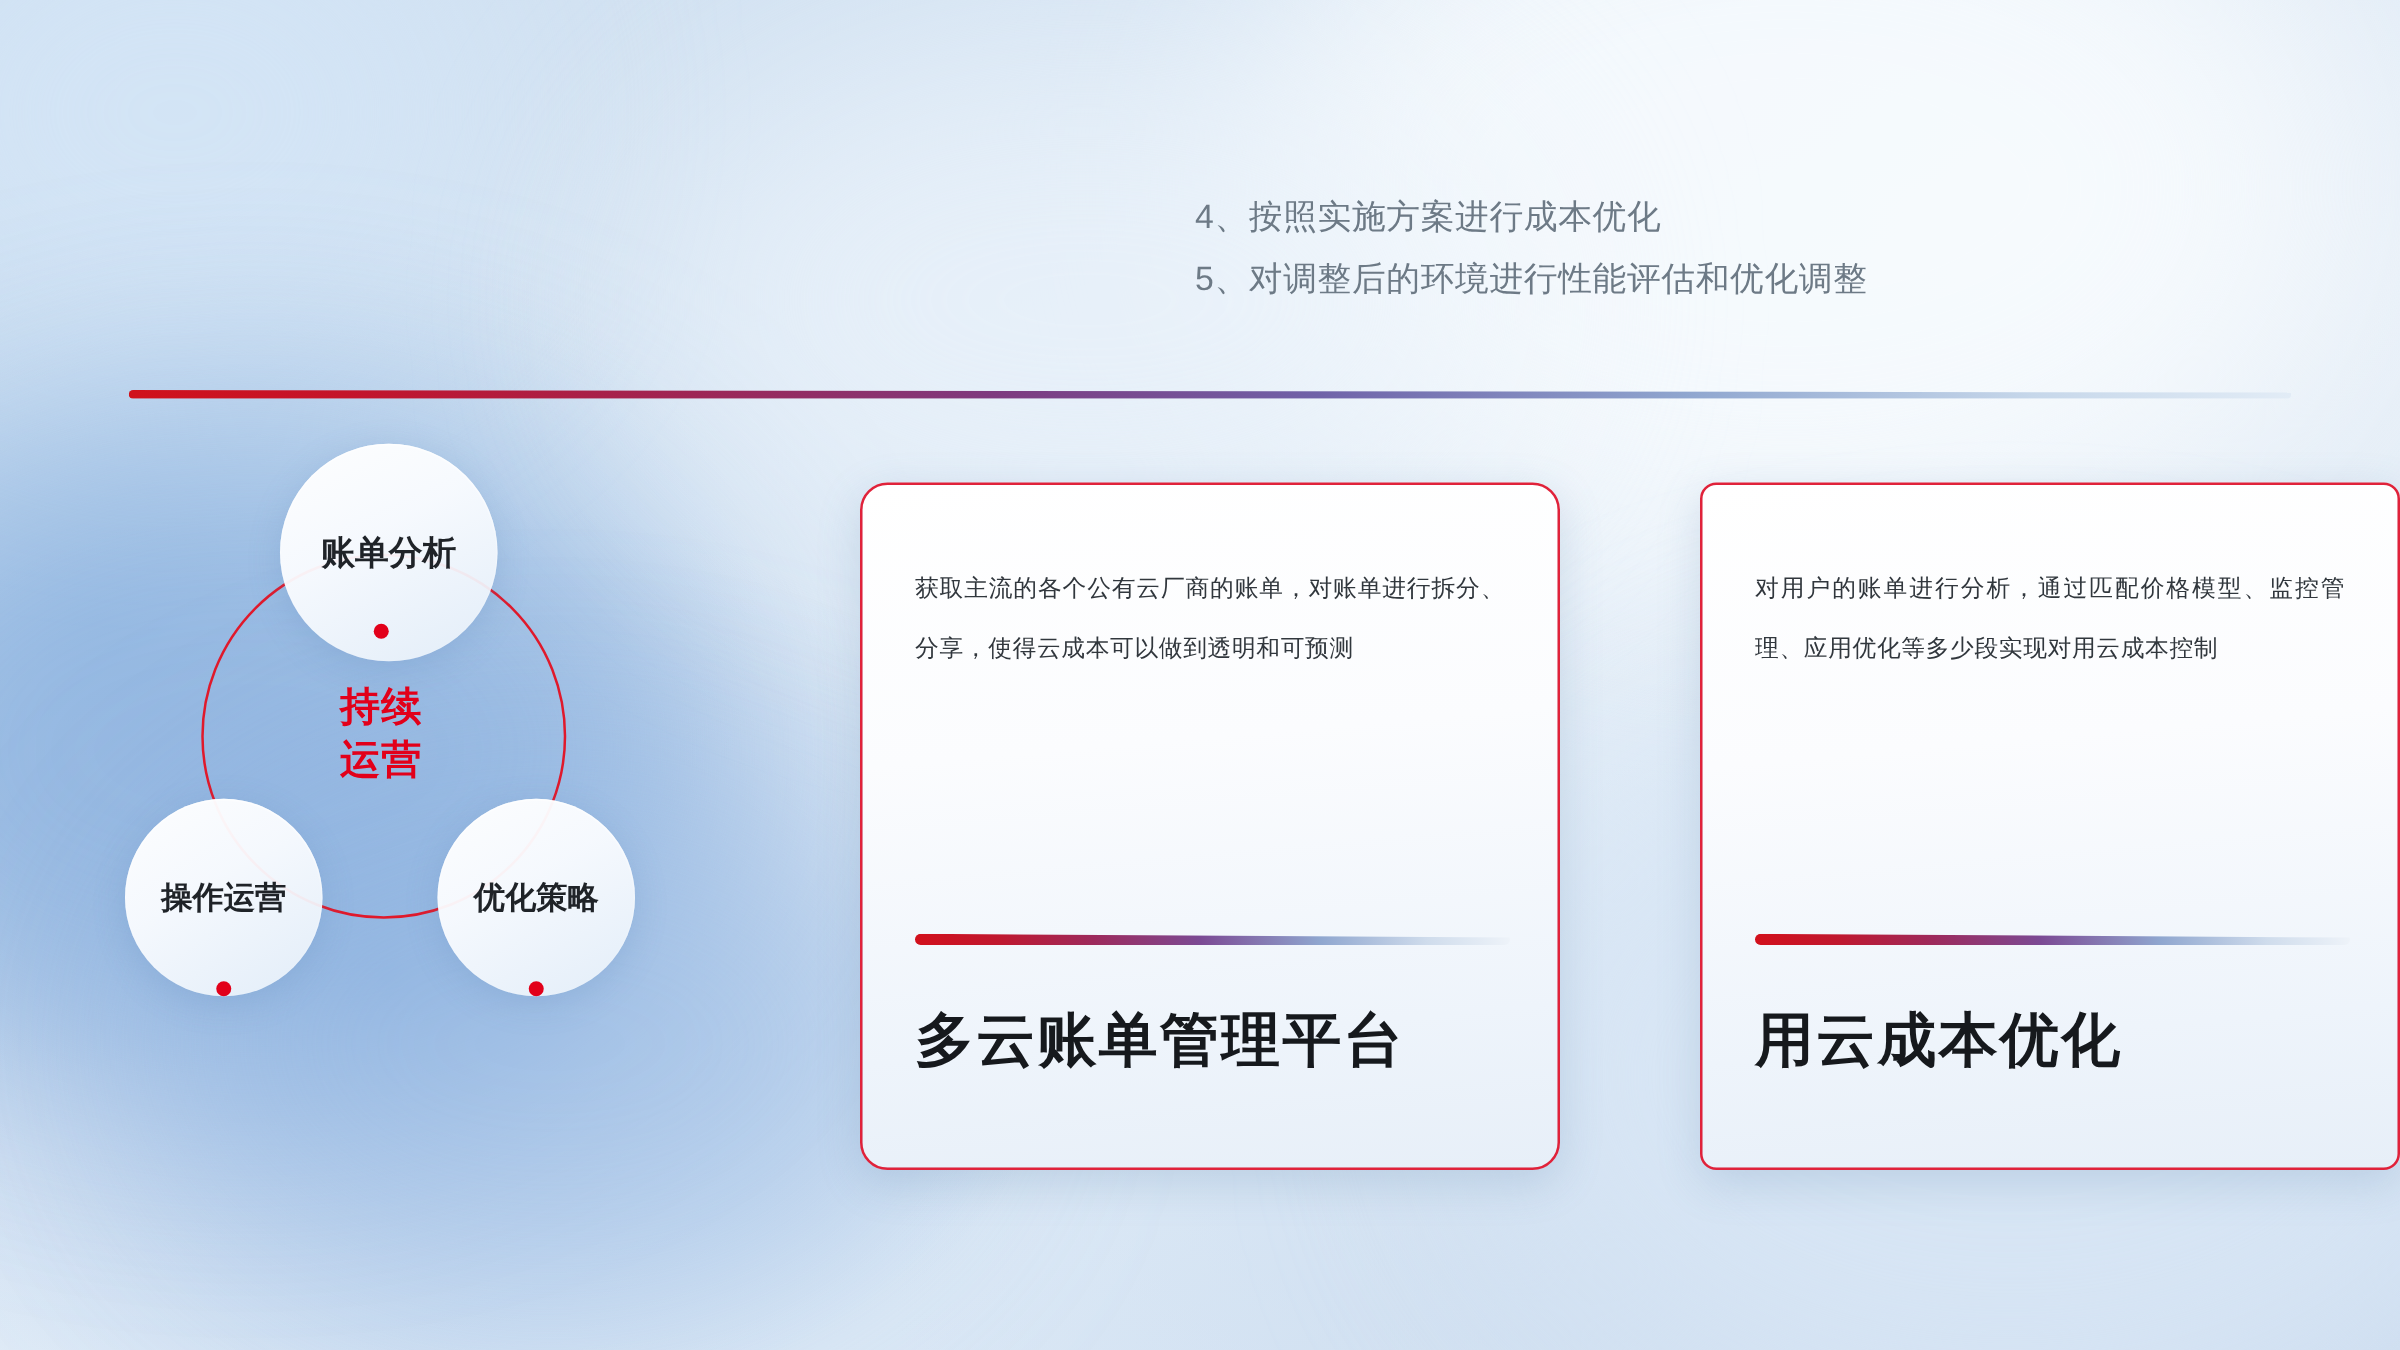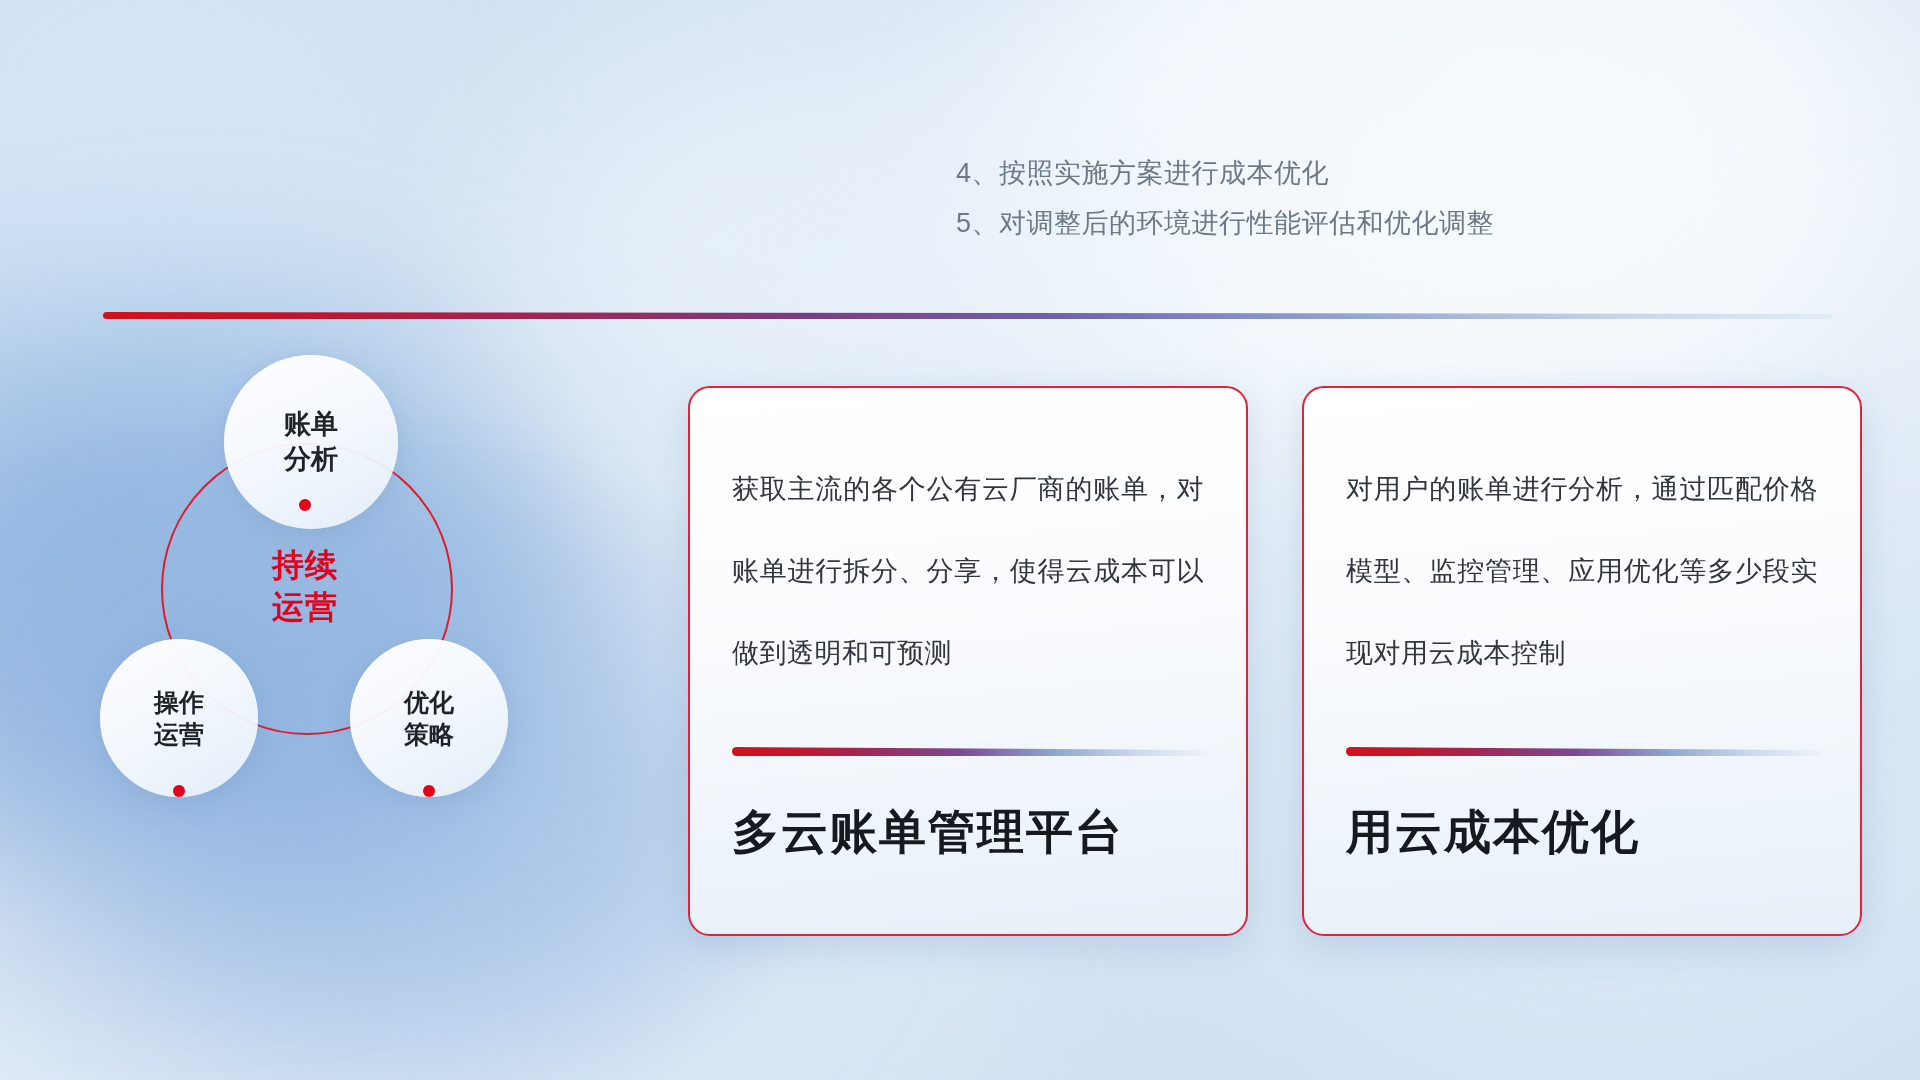--- a/index.html
+++ b/index.html
@@ -79,21 +79,21 @@
     width: 520px;
     height: 580px;
   }
   .node {
     position: absolute;
     border-radius: 50%;
     background:
       linear-gradient(150deg, rgba(255,255,255,0.98) 0%, rgba(250,252,255,0.95) 42%, rgba(232,241,250,0.92) 100%);
     box-shadow: 0 6px 26px rgba(90,130,180,0.22), inset 0 1px 2px rgba(255,255,255,0.9);
     display: flex;
-    flex-direction: column;
+    flex-direction: row;
     align-items: center;
     justify-content: center;
     color: #1f2328;
     font-weight: bold;
     line-height: 1.28;
     z-index: 3;
   }
   #node-top  { left: 124px; top: 0px;   width: 174px; height: 174px; font-size: 27px; }
   #node-bl   { left: 0px;   top: 284px; width: 158px; height: 158px; font-size: 25px; }
   #node-br   { left: 250px; top: 284px; width: 158px; height: 158px; font-size: 25px; align-items: center; }
@@ -144,26 +144,26 @@
     width: 560px;
     height: 550px;
     border-radius: 22px;
     border: 2px solid #e0223a;
     background: linear-gradient(175deg, #ffffff 0%, #fbfcfe 38%, #eef4fb 78%, #e7eff8 100%);
     box-shadow: 0 10px 34px rgba(92,130,175,0.22);
     box-sizing: border-box;
     padding: 60px 42px 0 42px;
   }
   #card-1 { left: 688px; }
-  #card-2 { left: 1302px; }
+  #card-2 { left: 1360px; border-radius: 13px; }
 
   .card-body {
     color: #31373d;
-    font-size: 27px;
-    line-height: 82px;
+    font-size: 19px;
+    line-height: 48px;
     text-align: justify;
     text-align-last: left;
     letter-spacing: 0.5px;
   }
   .card-rule {
     position: absolute;
     left: 42px;
     bottom: 178px;
     width: 476px;
     height: 9px;

